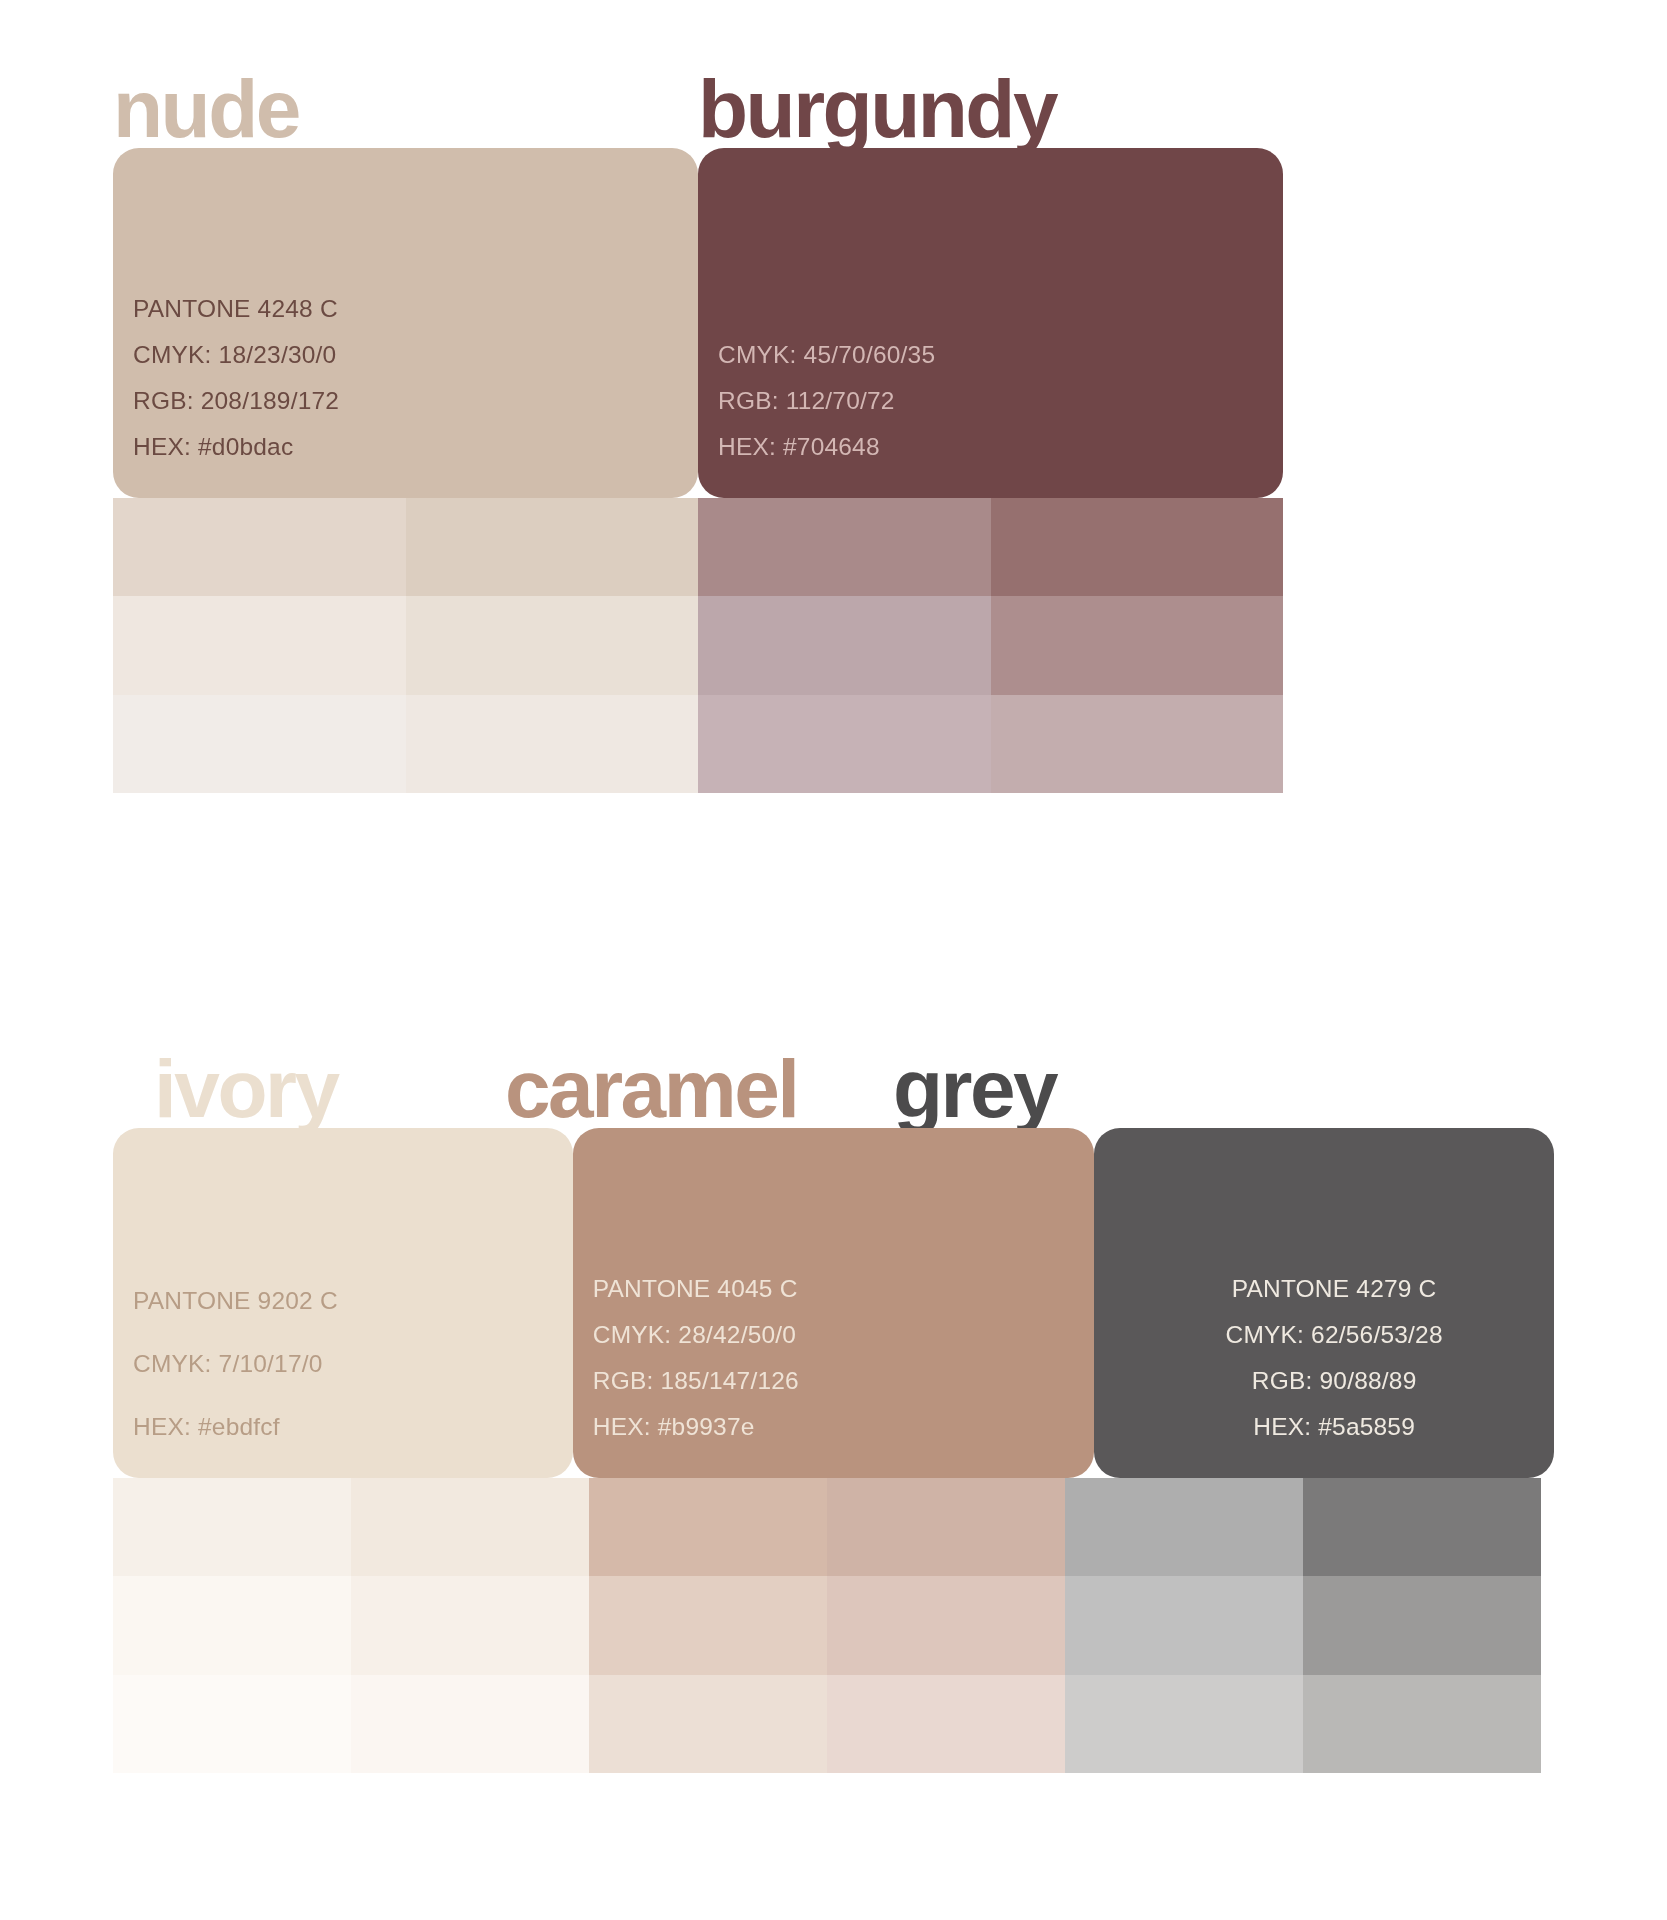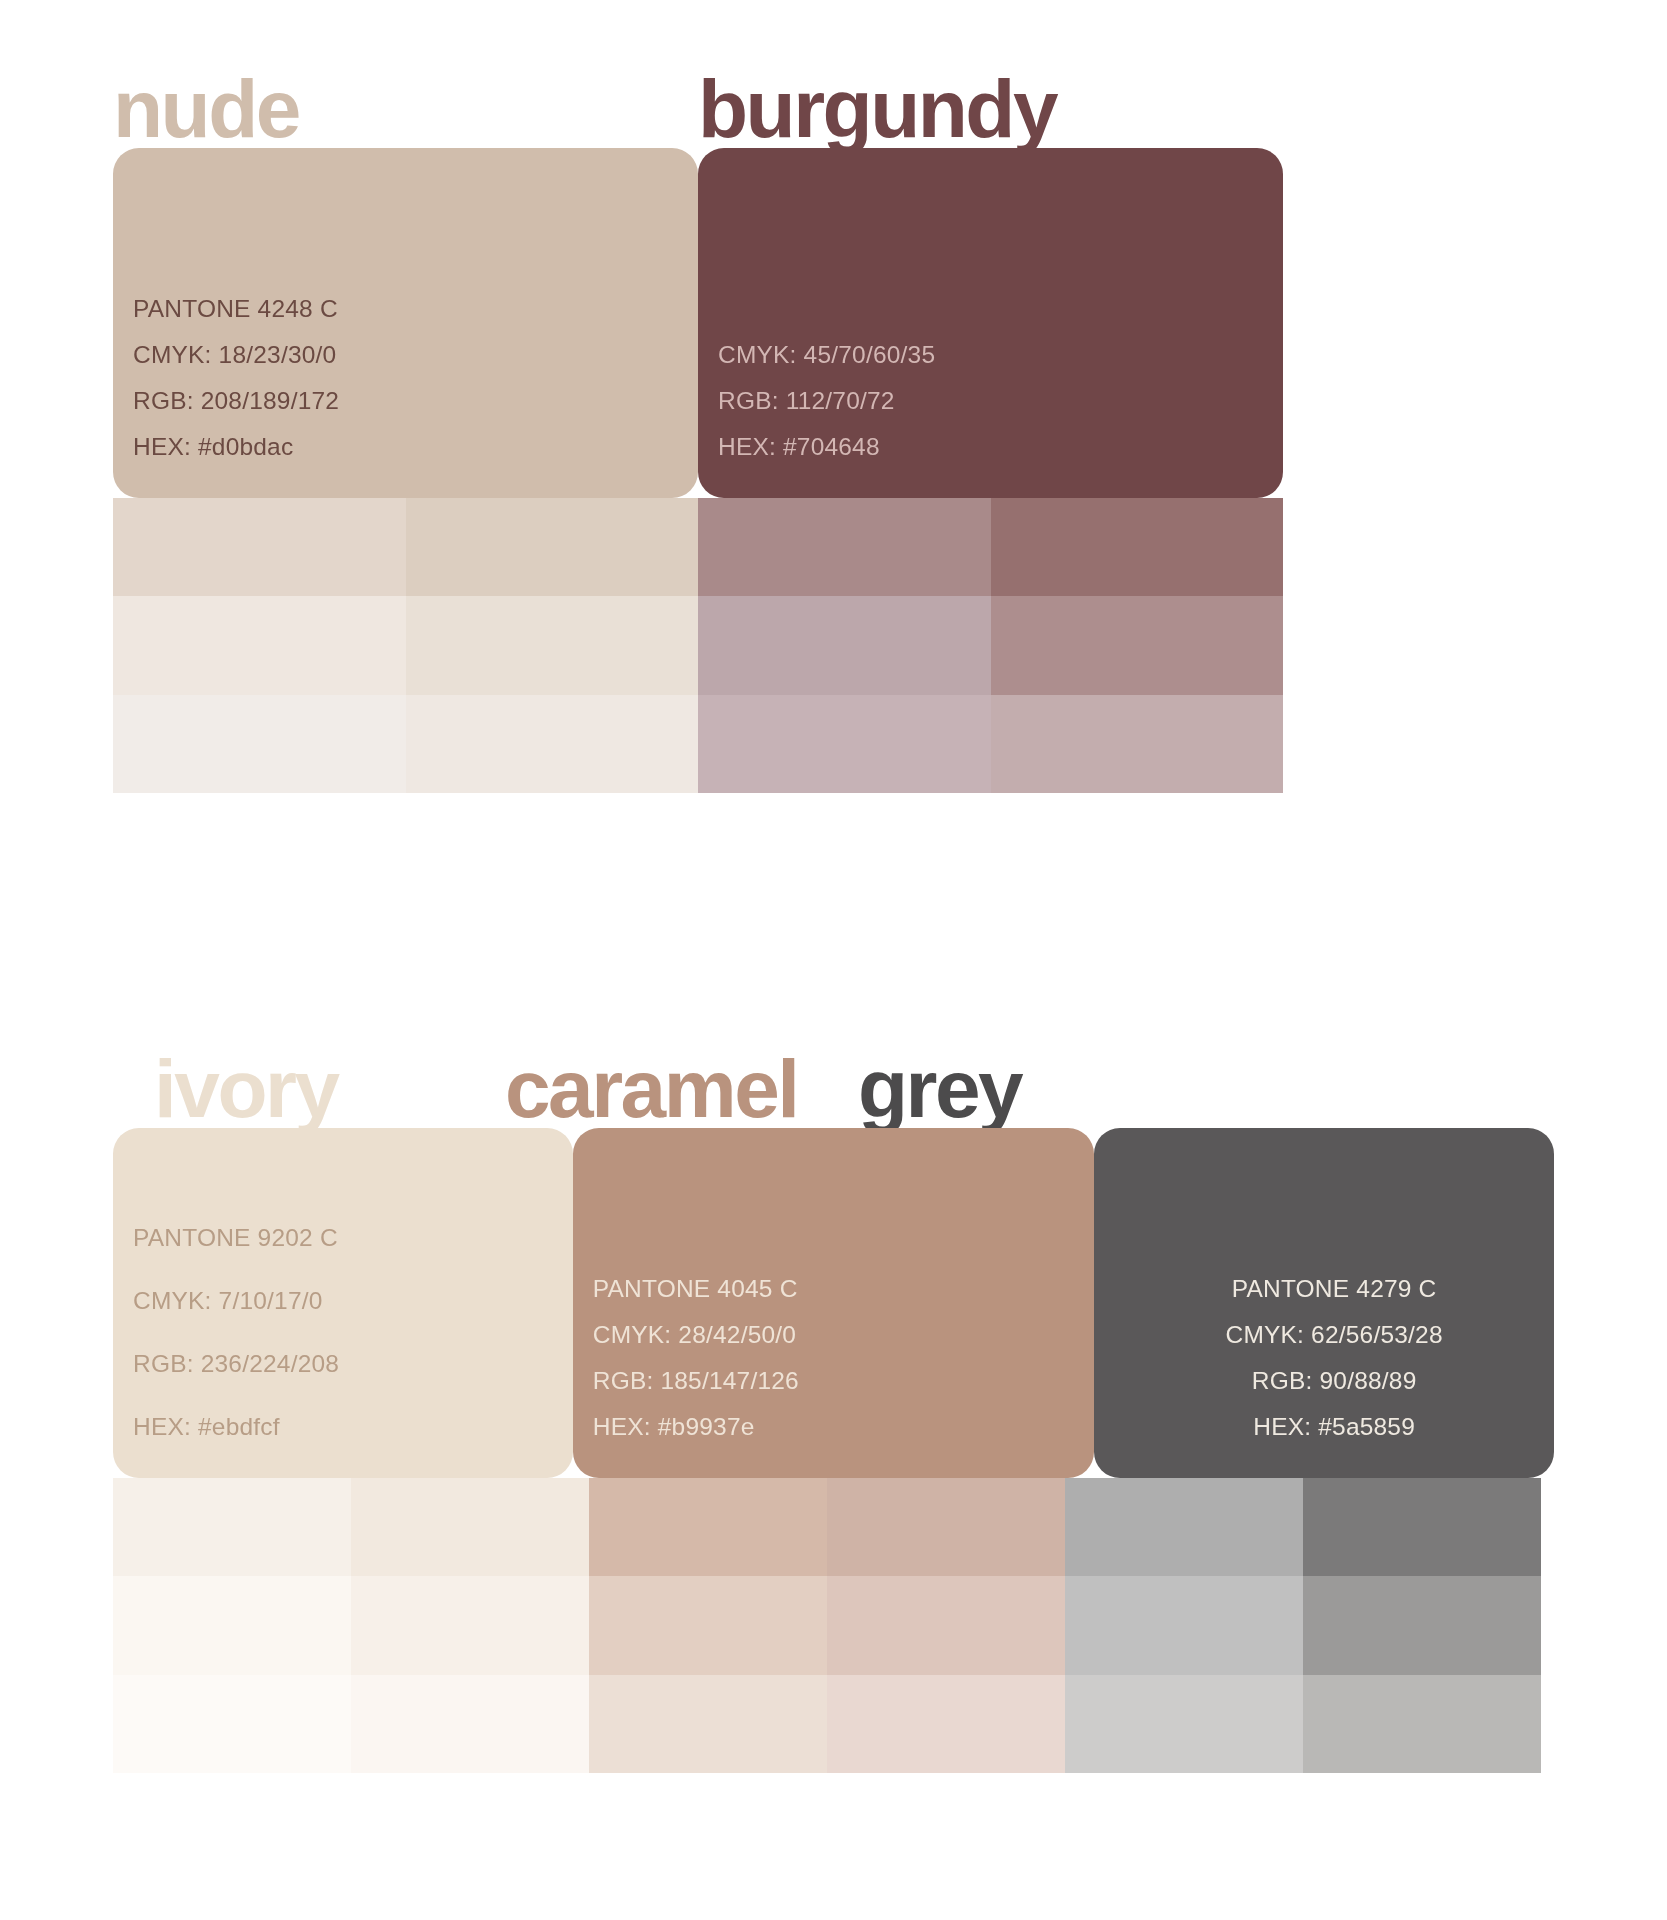--- a/index.html
+++ b/index.html
@@ -126,28 +126,27 @@
             <div class="tint-cell" style="background: rgb(195, 173, 174); height: 98.3333px;"></div>
           </div>
         </div>
       </div>
   </div>
 
   <div class="section" id="section-2">
     <div class="titles-row">
       <div class="palette-title" id="title-ivory" style="left: 0px; color: rgb(235, 223, 207); margin-left: 41px;">ivory</div>
       <div class="palette-title" id="title-caramel" style="left: 392px; color: rgb(185, 147, 126);">caramel</div>
-      <div class="palette-title" id="title-grey" style="left: 745px; color: rgb(76, 75, 76);">grey</div>
+      <div class="palette-title" id="title-grey" style="left: 780px; color: rgb(76, 75, 76);">grey</div>
     </div>
 
     <div class="band">
       <div class="main-swatch" id="swatch-ivory" style="background: rgb(235, 223, 207); color: rgb(183, 157, 134); width: 476px; gap: 17px;">
         <div class="meta-line">PANTONE 9202 C</div>
         <div class="meta-line">CMYK: 7/10/17/0</div>
-        <div class="meta-line">RGB: 236/224/208</div>
         <div class="meta-line">HEX: #ebdfcf</div>
       </div>
       <div class="main-swatch" id="swatch-caramel" style="background: rgb(185, 147, 126); color: rgb(239, 227, 214); width: 540px;">
         <div class="meta-line">PANTONE 4045 C</div>
         <div class="meta-line">CMYK: 28/42/50/0</div>
         <div class="meta-line">RGB: 185/147/126</div>
         <div class="meta-line">HEX: #b9937e</div>
       </div>
       <div class="main-swatch" id="swatch-grey" style="background: rgb(90, 88, 89); color: rgb(239, 233, 224); width: 476px; align-items: center;">
         <div class="meta-line">PANTONE 4279 C</div>

